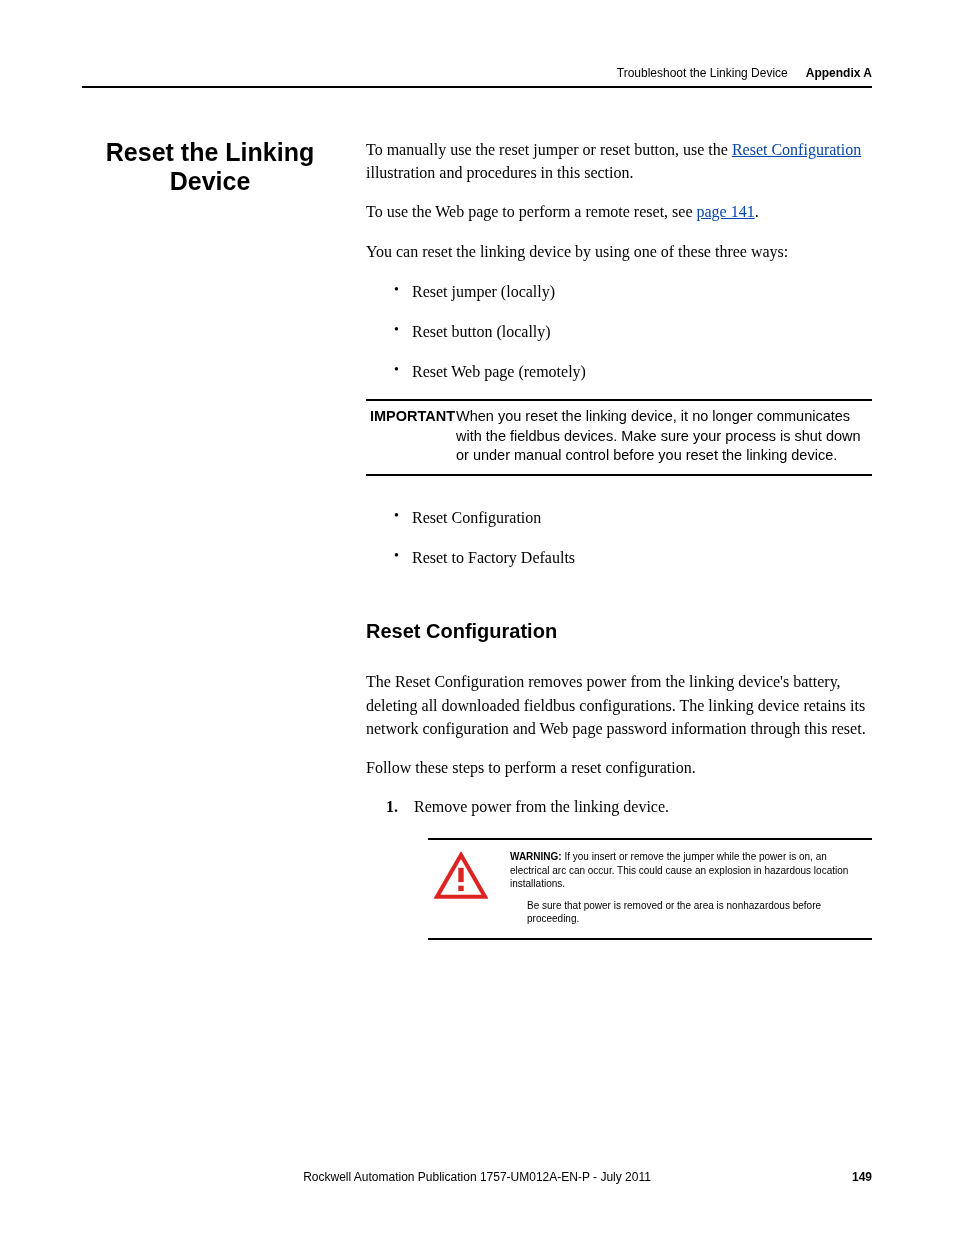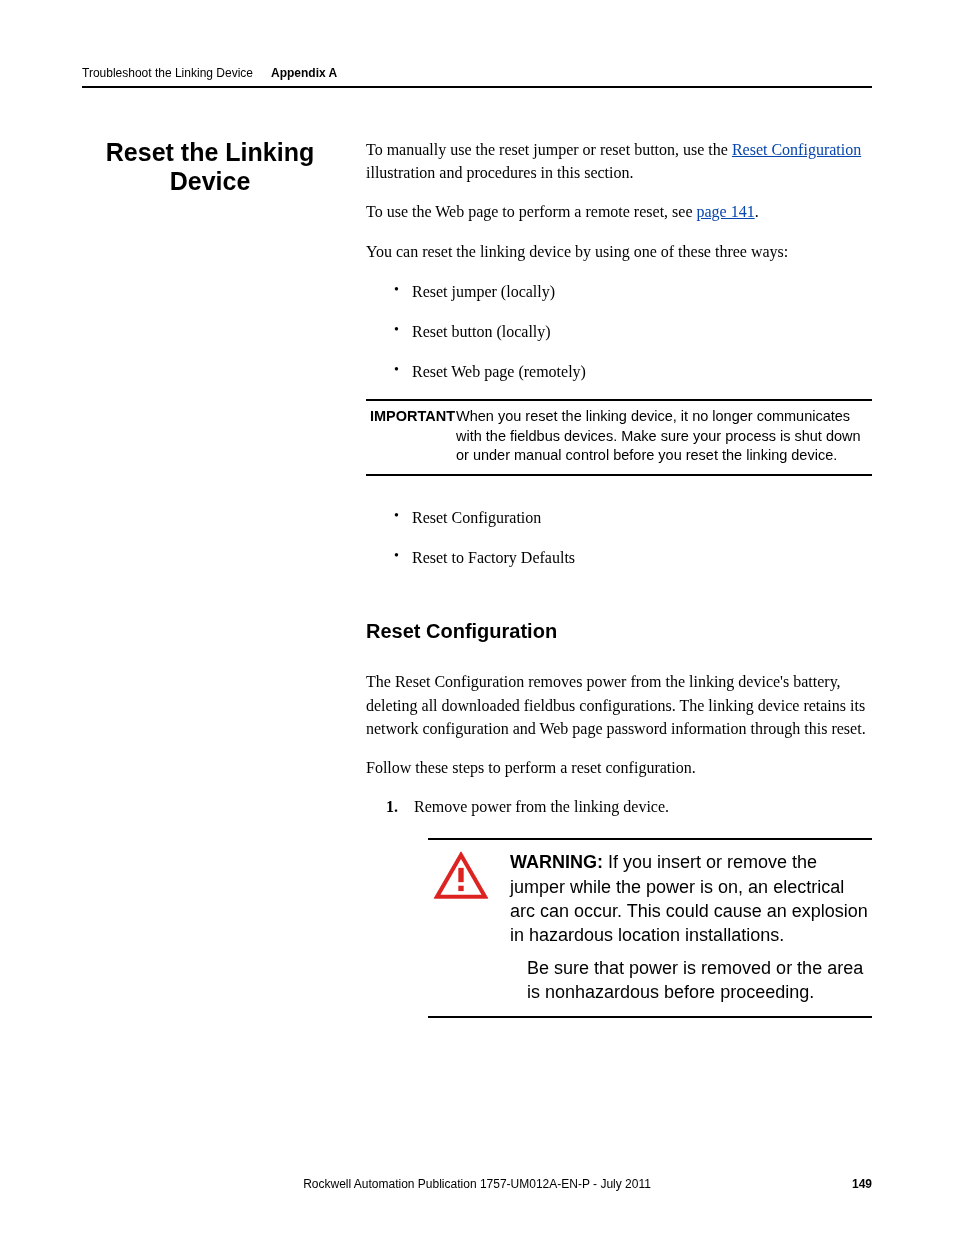--- a/index.html
+++ b/index.html
@@ -9,20 +9,21 @@
     background: #fff;
     font-family: Georgia, 'Times New Roman', serif;
     color: #000;
     position: relative;
   }
   .page {
     padding: 66px 82px 0 82px;
   }
   .running-head {
     display: flex;
+    justify-content: flex-end;
     align-items: baseline;
     gap: 18px;
     font-family: Arial, Helvetica, sans-serif;
     font-size: 12px;
     border-bottom: 2px solid #000;
     padding-bottom: 6px;
     margin-bottom: 50px;
   }
   .running-head .appendix { font-weight: bold; }
   .two-col { display: flex; gap: 28px; }
@@ -70,26 +71,26 @@
     display: flex;
     gap: 20px;
     padding: 10px 4px 12px 4px;
     margin-left: 62px;
     font-family: Arial, Helvetica, sans-serif;
     font-size: 14.5px;
     line-height: 1.35;
   }
   .warning-box svg { flex: 0 0 58px; }
   .warning-box .wtext { flex: 1; }
-  .warning-box .wtext p { margin-bottom: 8px; font-family: Arial, Helvetica, sans-serif; font-size: 18px; }
+  .warning-box .wtext p { margin-bottom: 8px; font-family: Arial, Helvetica, sans-serif; font-size: 10px; }
   .warning-box .wtext p:last-child { margin-bottom: 0; margin-left: 17px; }
   .warning-box .wtext b { font-weight: bold; }
   .footer {
     position: absolute;
-    bottom: 44px;
+    bottom: 51px;
     left: 82px;
     right: 82px;
     display: flex;
     justify-content: space-between;
     align-items: flex-end;
     font-family: Arial, Helvetica, sans-serif;
     font-size: 12px;
   }
   .footer .center { flex: 1; text-align: center; }
   .footer .pnum { font-weight: bold; width: 40px; text-align: right; }

